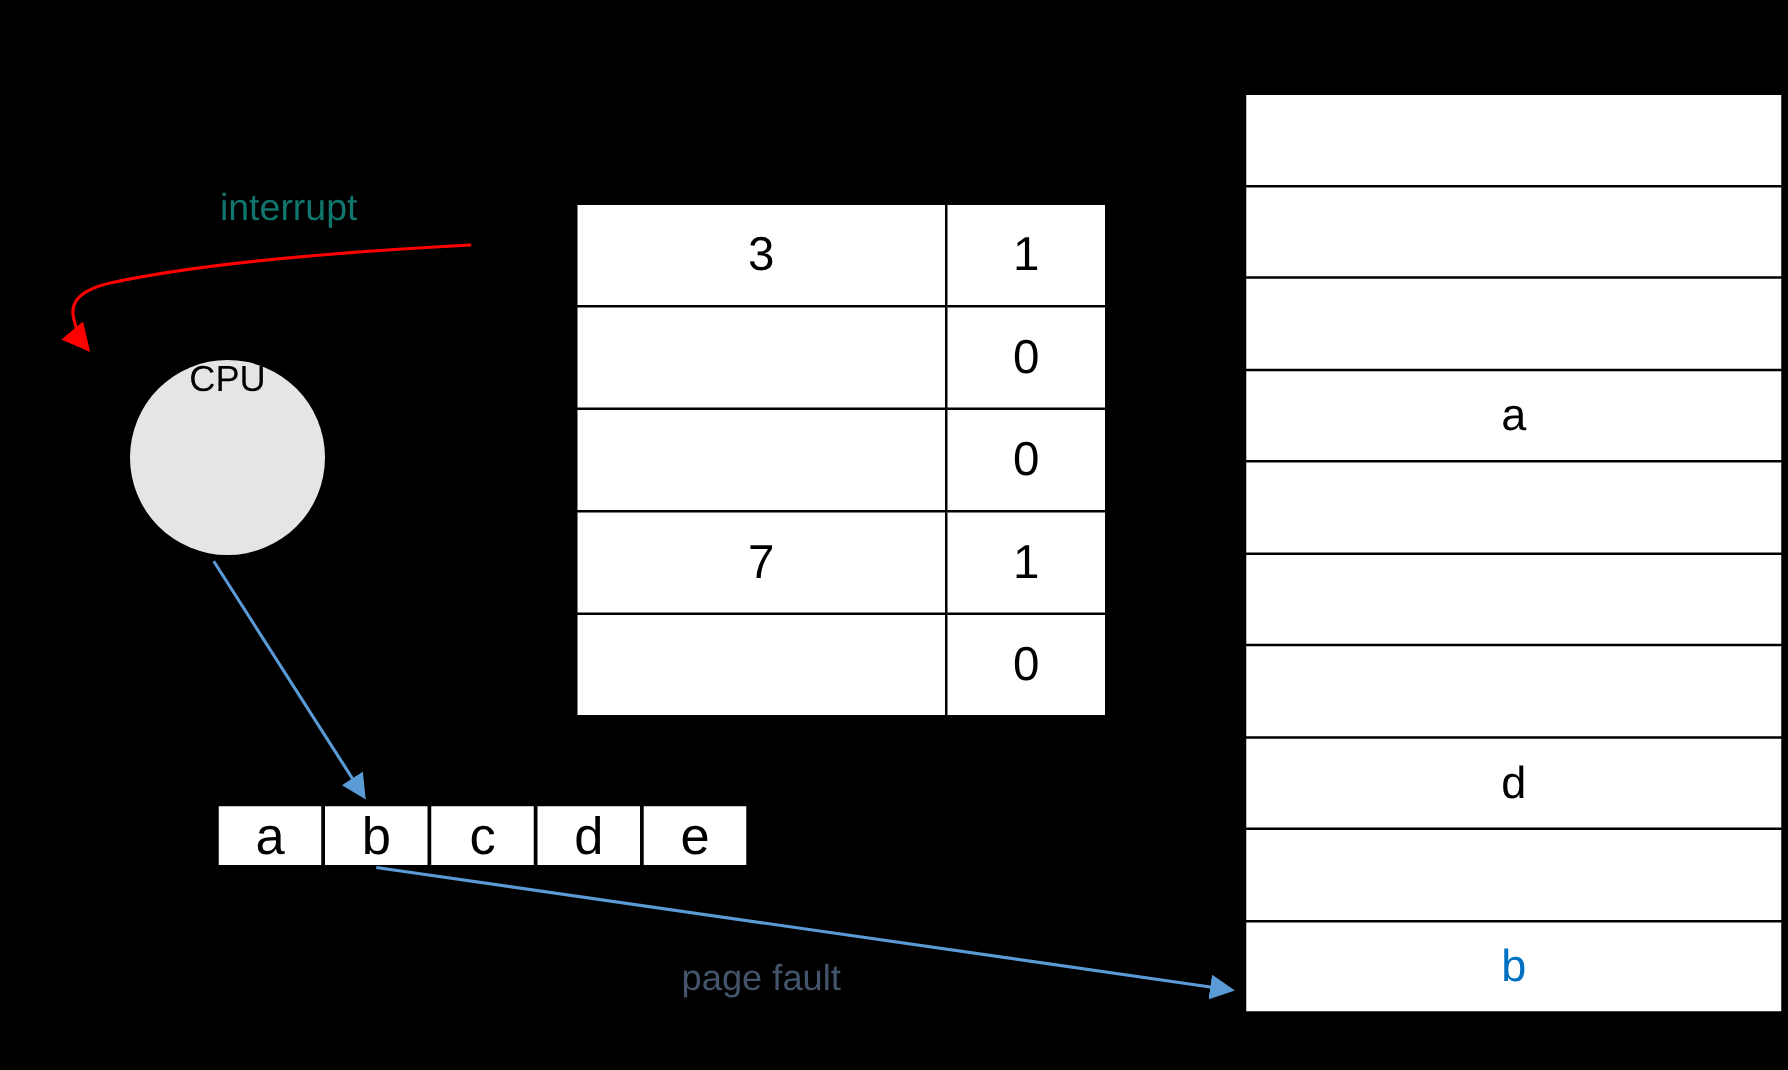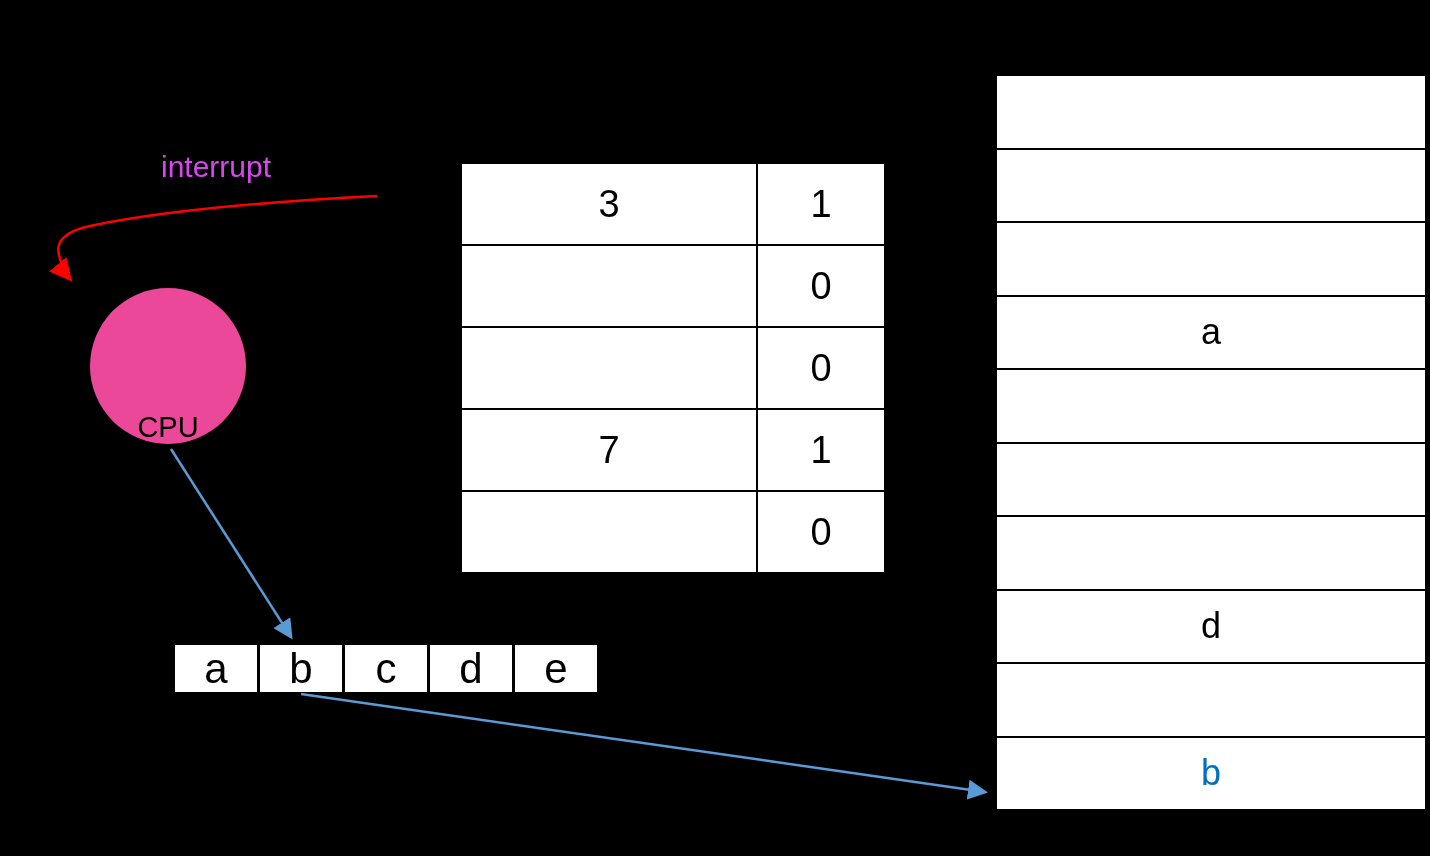--- a/index.html
+++ b/index.html
@@ -13,41 +13,41 @@
     height: 856px;
     background: #000;
     overflow: hidden;
     font-family: "Liberation Sans", "DejaVu Sans", sans-serif;
   }
   .abs { position: absolute; }
 
   
   #interrupt-label {
     left: 146px; top: 150px; width: 140px;
-    color: #d946ef;
+    color: #0f766e;
     font-size: 30px;
-    text-align: center;
+    text-align: right;
     white-space: nowrap;
   }
   #page-fault-label {
     left: 509px; top: 766px; width: 200px;
     color: #44546A;
     font-size: 29px;
     line-height: 1.18;
     text-align: center;
   }
 
   
   #cpu-circle {
-    left: 90px; top: 288px;
+    left: 104px; top: 288px;
     width: 156px; height: 156px;
-    background: #ec4899;
+    background: #e5e5e5;
     border-radius: 50%;
     display: flex;
-    align-items: flex-end;
+    align-items: flex-start;
     justify-content: center;
     color: #000;
     font-size: 29px;
   }
 
   
   #page-table {
     left: 460px; top: 162px;
     border-collapse: collapse;
   }
@@ -176,20 +176,21 @@
 
   <div class="abs" id="reference-string">
     <div class="ref-cell">a</div>
     <div class="ref-cell">b</div>
     <div class="ref-cell">c</div>
     <div class="ref-cell">d</div>
     <div class="ref-cell">e</div>
   </div>
 
   <div class="abs" id="page-fault-label">
+    <div>page fault</div>
   </div>
 
   <svg class="abs" id="arrow-layer" width="1430" height="856" viewBox="0 0 1430 856">
     <defs>
       <marker id="arrow-red-head" viewBox="0 0 10 10" refX="8.5" refY="5" markerWidth="9" markerHeight="9" orient="auto-start-reverse">
         <path d="M0,0 L10,5 L0,10 z" fill="#FF0000"></path>
       </marker>
       <marker id="arrow-blue-head" viewBox="0 0 10 10" refX="8.5" refY="5" markerWidth="8" markerHeight="8" orient="auto-start-reverse">
         <path d="M0,0 L10,5 L0,10 z" fill="#5B9BD5"></path>
       </marker>

